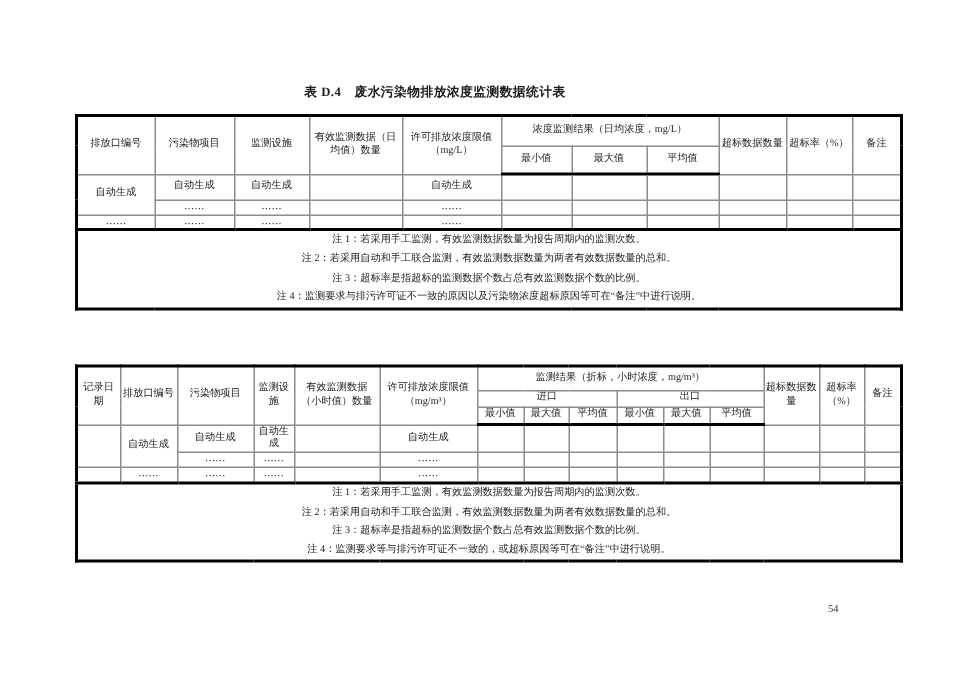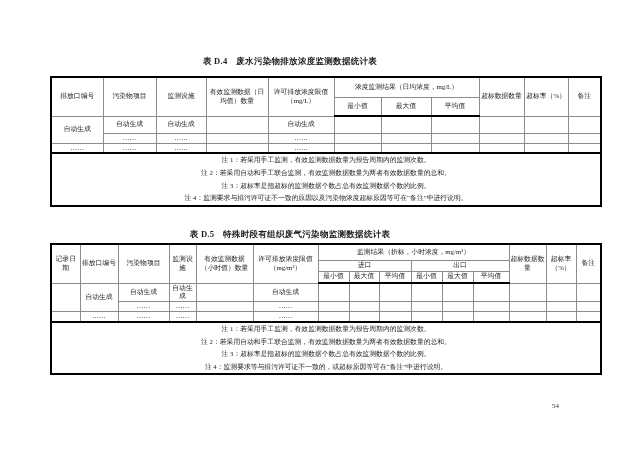--- a/index.html
+++ b/index.html
@@ -114,21 +114,20 @@
       <td colspan="11" class="notes-cell">
         <div class="note-line">注 1：若采用手工监测，有效监测数据数量为报告周期内的监测次数。</div>
         <div class="note-line">注 2：若采用自动和手工联合监测，有效监测数据数量为两者有效数据数量的总和。</div>
         <div class="note-line">注 3：超标率是指超标的监测数据个数占总有效监测数据个数的比例。</div>
         <div class="note-line">注 4：监测要求与排污许可证不一致的原因以及污染物浓度超标原因等可在“备注”中进行说明。</div>
       </td>
     </tr>
   </tbody>
     </table>
 
-  <div class="tbl-title" style="top:229px">表 D.5　特殊时段有组织废气污染物监测数据统计表</div>
 
   <table class="doc-table" style="top:243px">
     <colgroup>
       <col style="width:29px">
         <col style="width:38px">
         <col style="width:51px">
       <col style="width:27px">
         <col style="width:57px">
         <col style="width:65px">
       <col style="width:31px">

